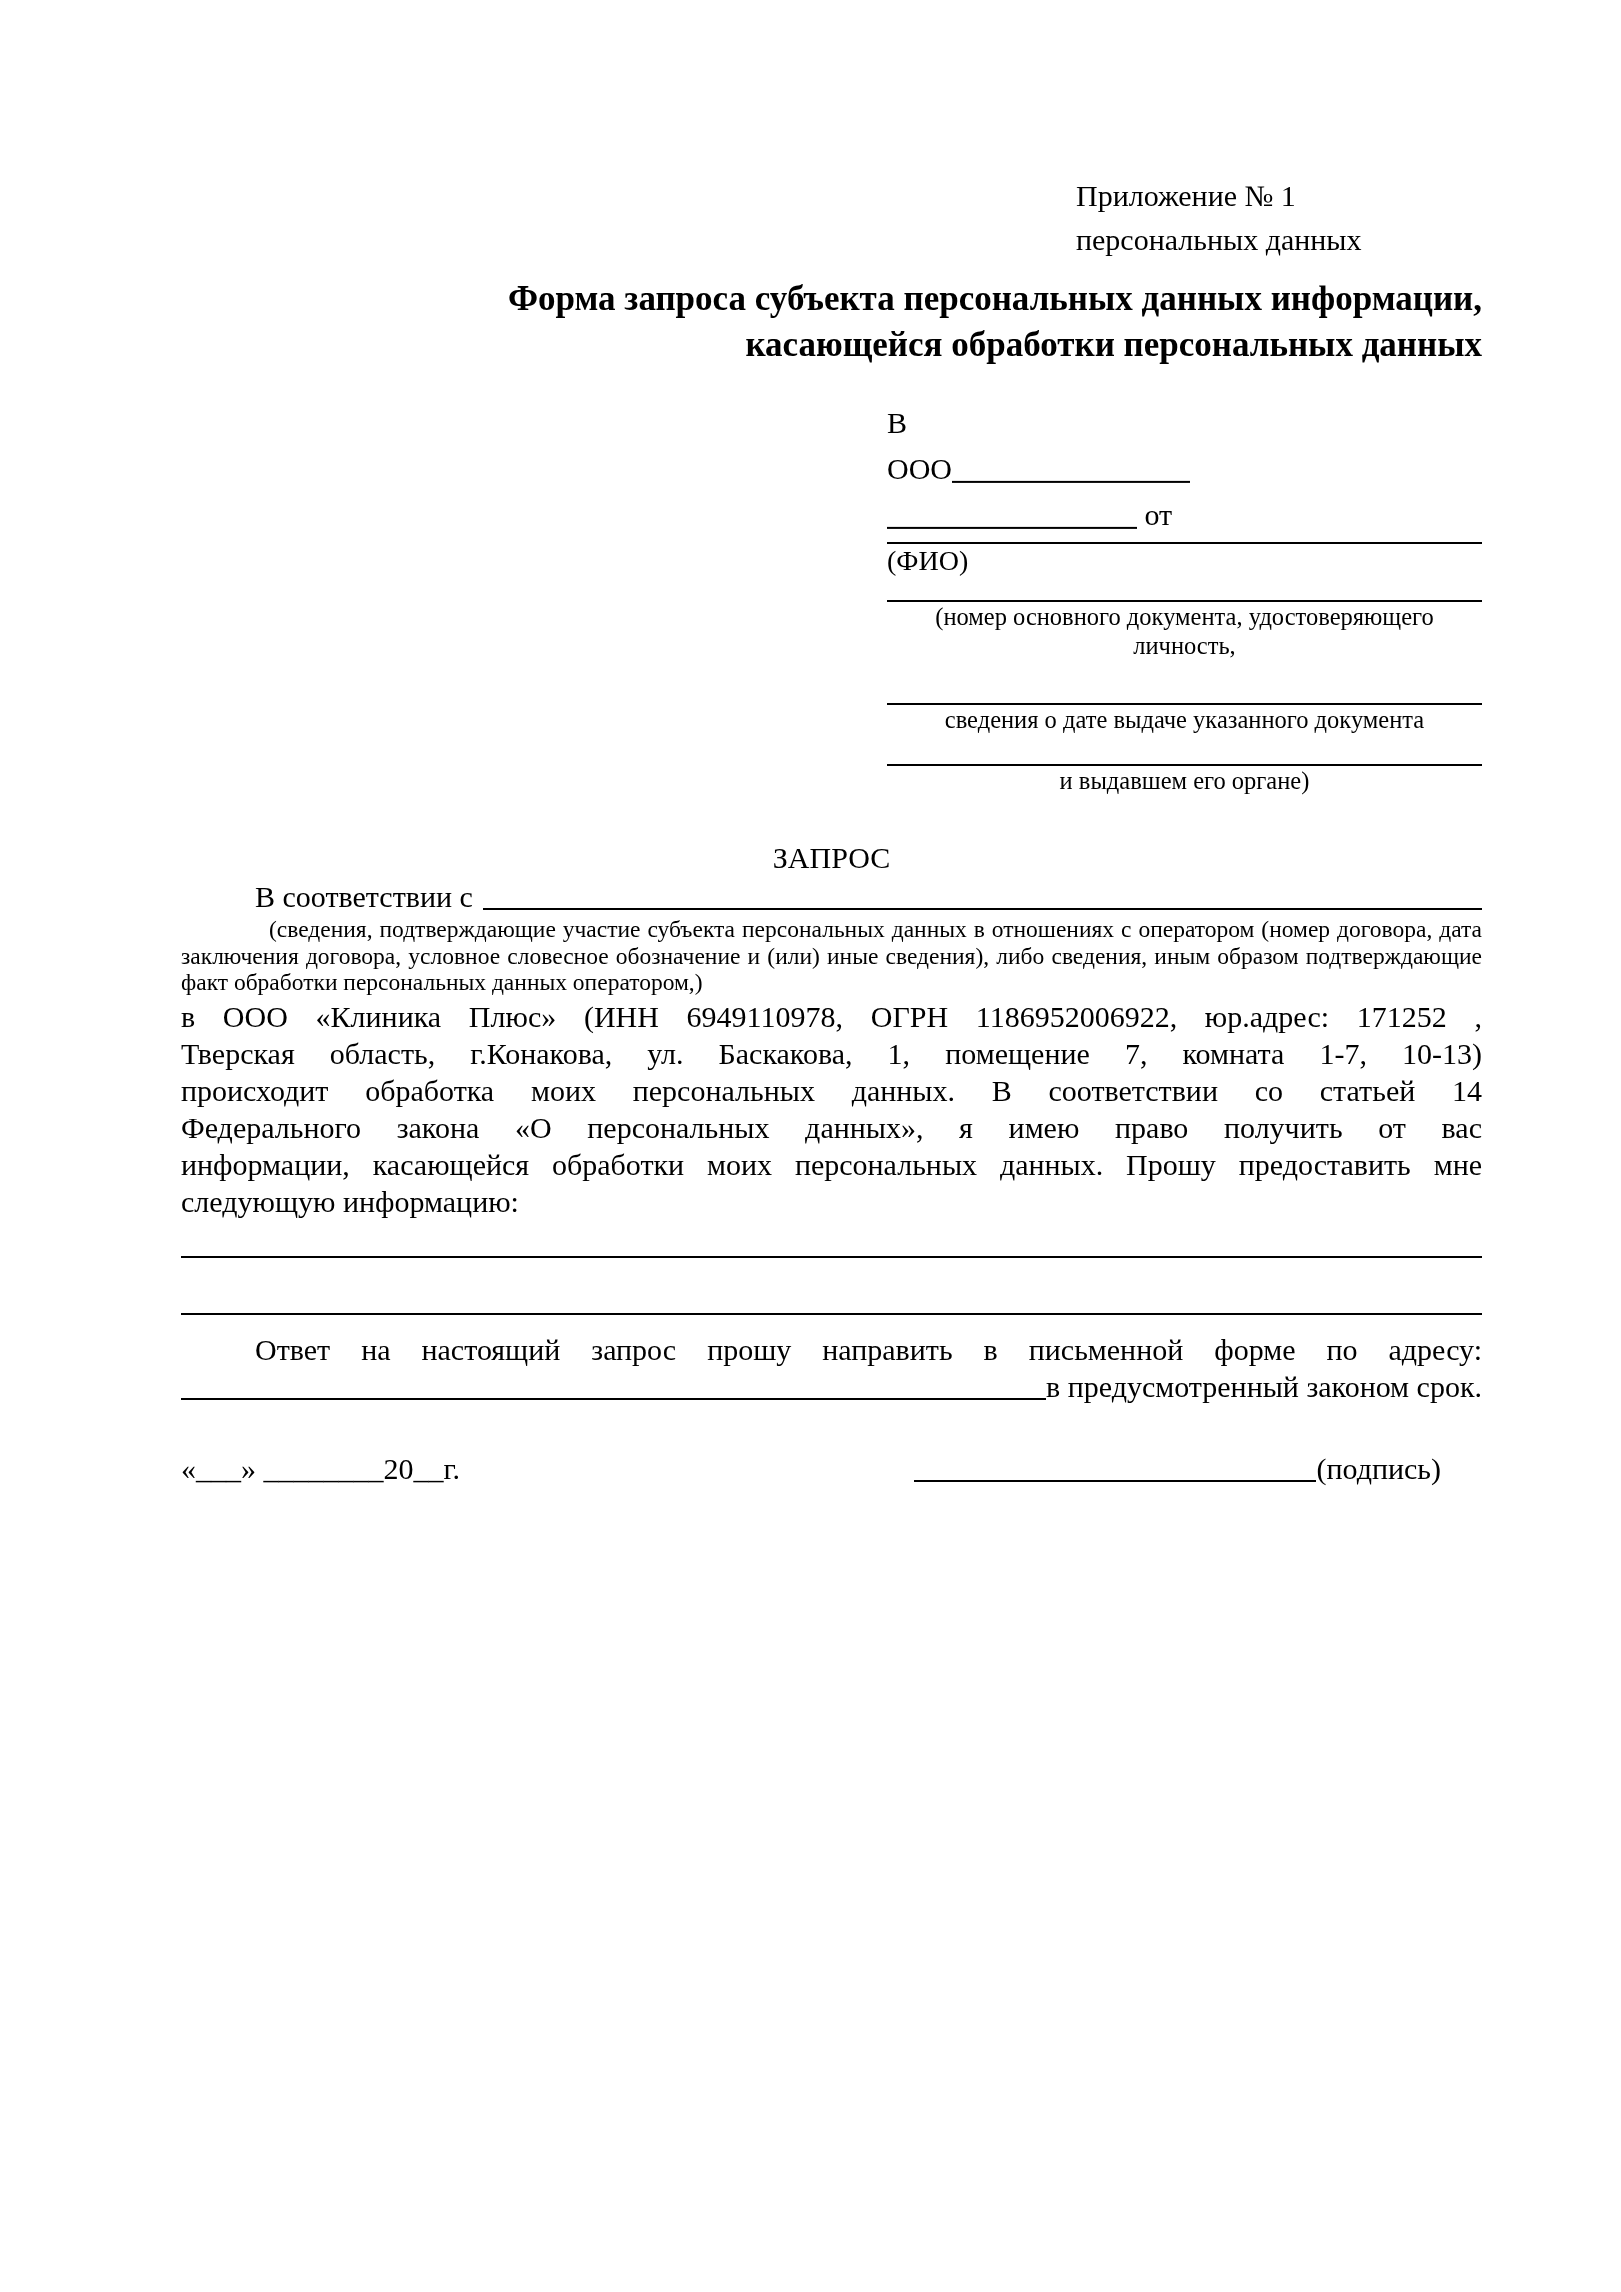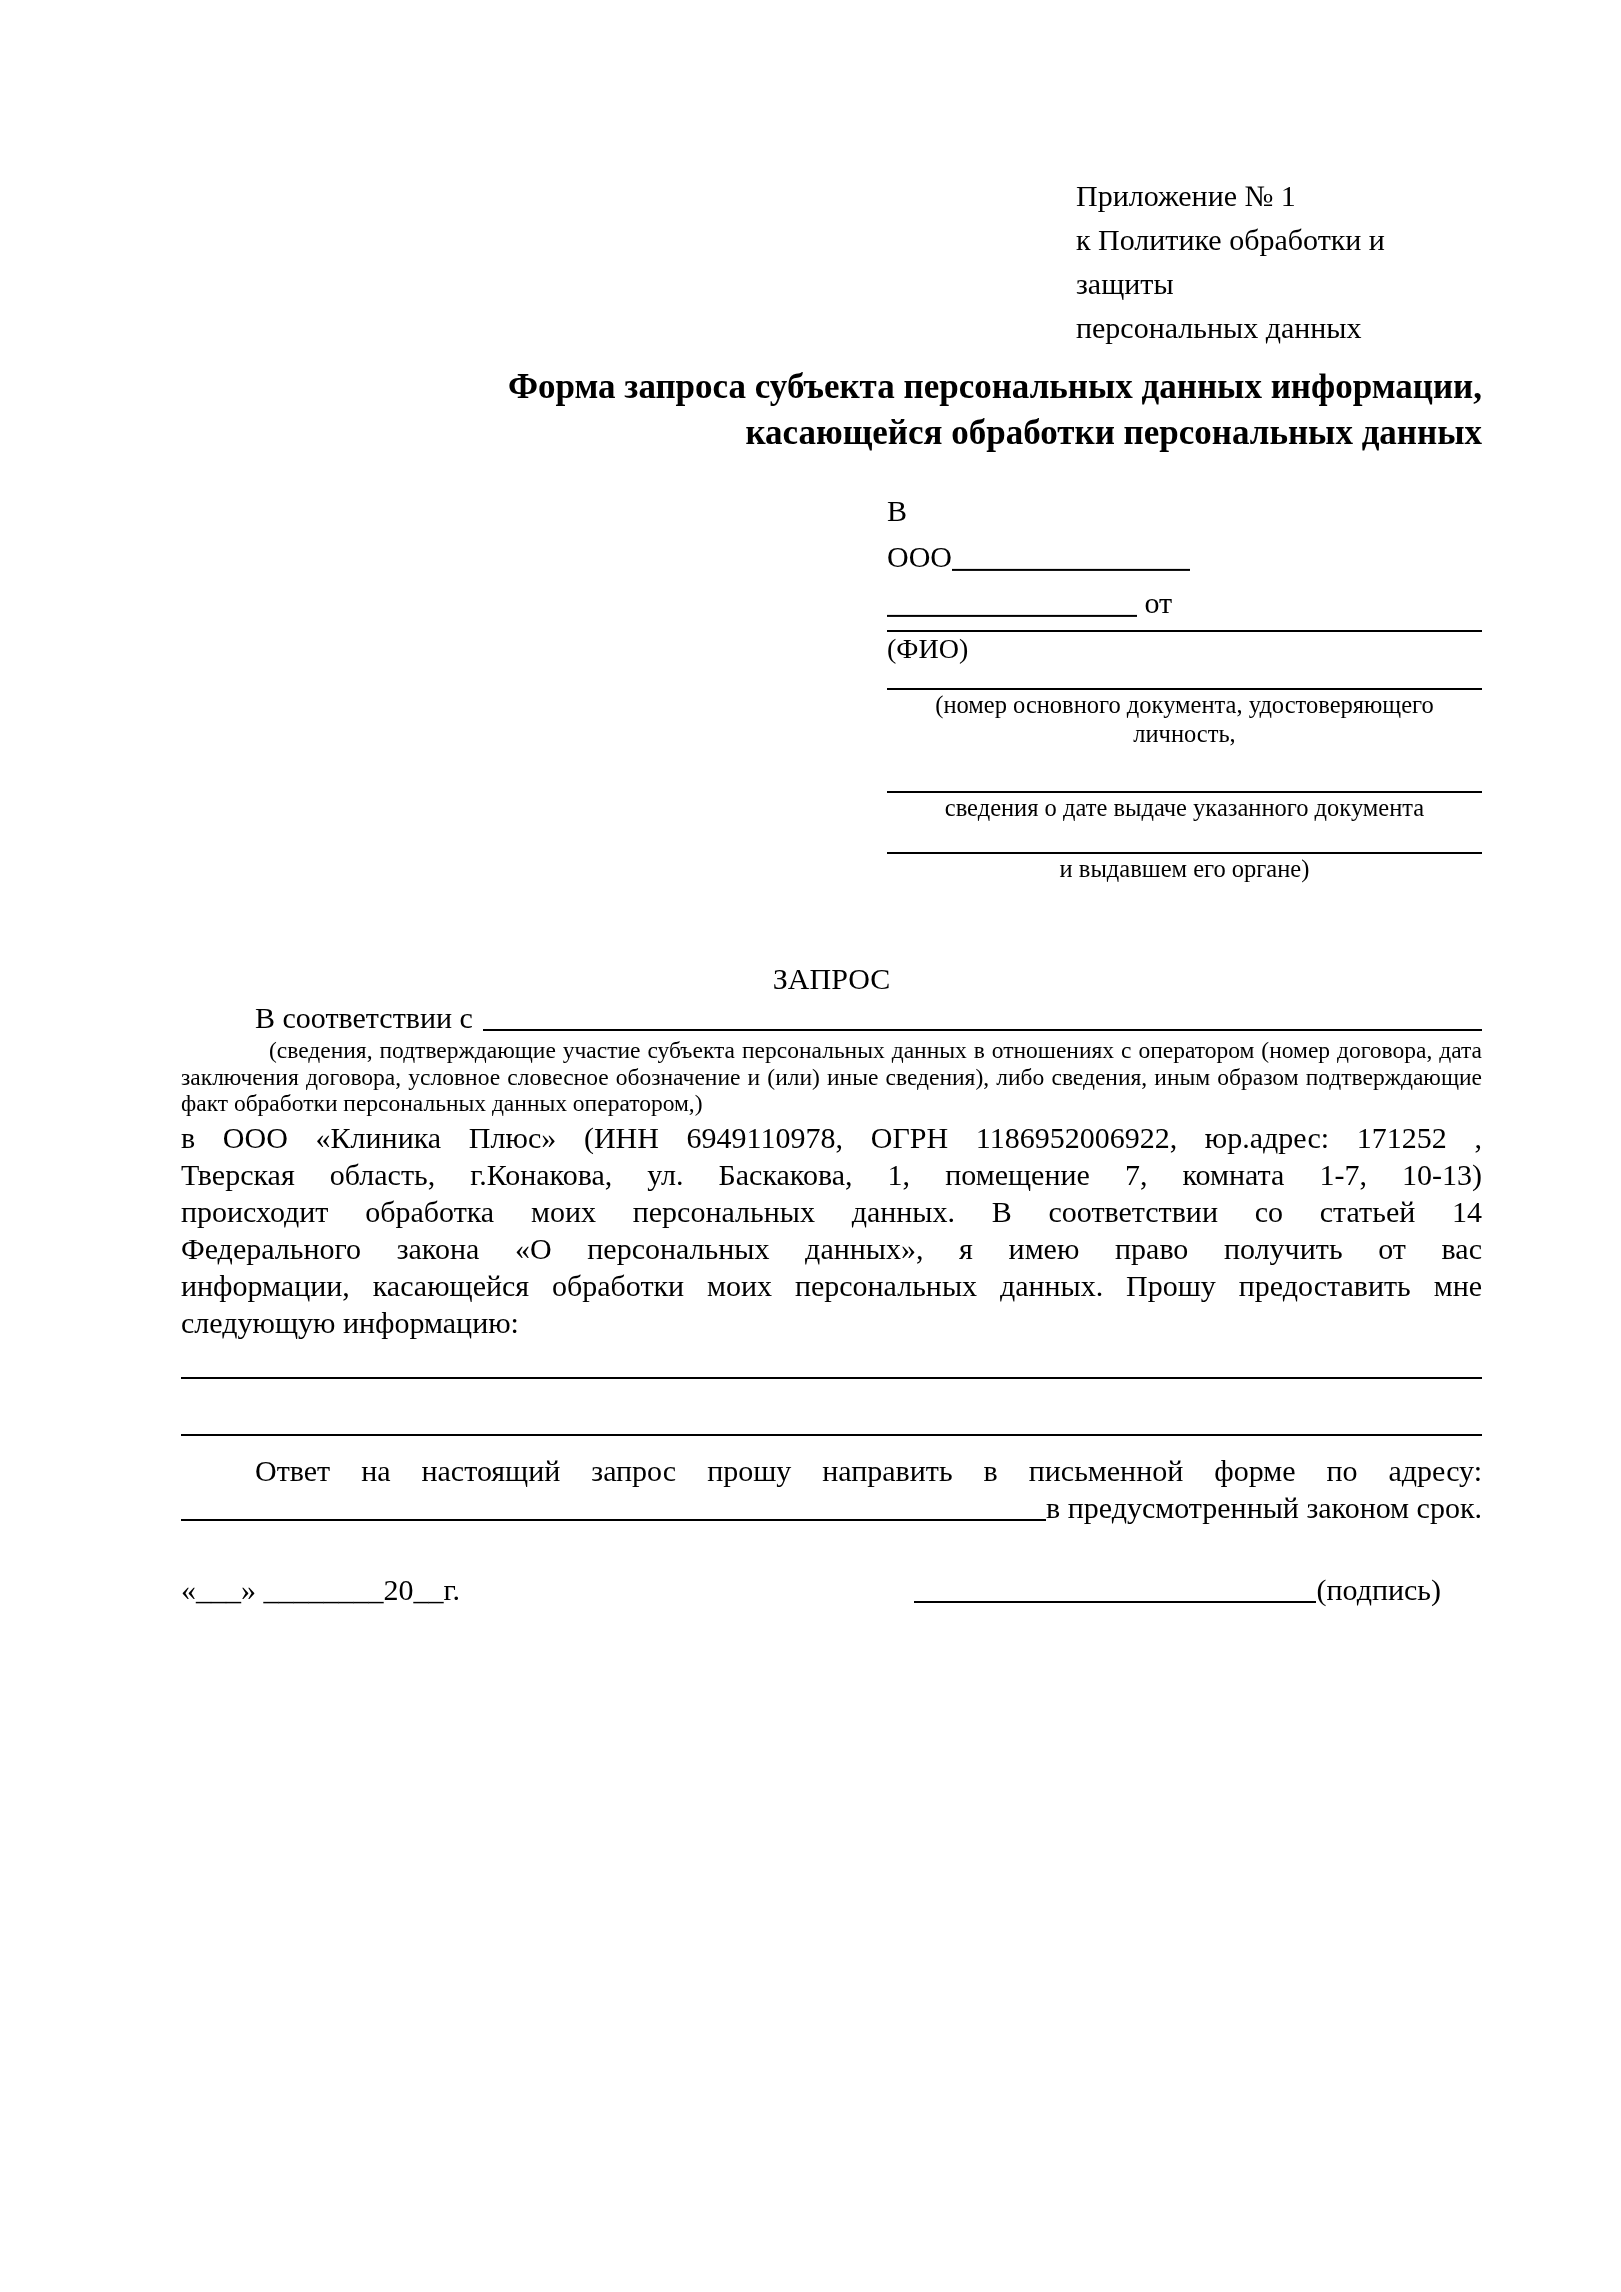--- a/index.html
+++ b/index.html
@@ -24,21 +24,21 @@
   .b-ooo{width:238px}
   .b-from{width:250px}
   .rule{border-bottom:2.9px solid #000;height:0}
   .r1{margin-top:5.9px}
   .r2{margin-top:23.5px}
   .r3{margin-top:43px}
   .r4{margin-top:30px}
   .cap-fio{font-size:28px;line-height:33px;text-align:left}
   .cap-sm{font-size:24.5px;line-height:29px;text-align:center}
   
-  .req-heading{margin-top:77px;text-align:center;font-size:30px;line-height:37px}
+  .req-heading{margin-top:44px;text-align:center;font-size:30px;line-height:37px}
   .intro{display:flex;align-items:flex-end;margin-top:2px;font-size:30px;line-height:37px}
   .intro .txt{padding-left:74px;white-space:nowrap}
   .intro .fill{flex:1;border-bottom:2.9px solid #000;margin-bottom:4.9px;margin-left:9.8px}
   .fine{margin-top:1px;font-size:23.5px;line-height:26.5px;text-align:justify;text-indent:88px}
   .body-par{margin-top:2.9px;font-size:30px;line-height:37px}
   .body-line{text-align:justify;text-align-last:justify}
   .body-line.last{text-align:right;text-align-last:left}
   .info-rule-1{margin-top:36px;border-bottom:2.9px solid #000;height:0}
   .info-rule-2{margin-top:55px;border-bottom:2.9px solid #000;height:0}
   .reply-line-1{margin-top:15.7px;font-size:30px;line-height:37px;text-align:justify;text-align-last:justify;text-indent:74px}
@@ -52,21 +52,20 @@
   .sign-blank{display:inline-block;width:402px;border-bottom:2.9px solid #000;margin-bottom:4.9px}
   .sign-cap{white-space:nowrap}
 </style>
 </head>
 <body>
 
 <div class="page">
 
   <div class="appendix">
     <div>Приложение № 1</div>
-    <div>к Политике обработки и защиты</div>
     <div>персональных данных</div>
   </div>
 
   <div class="doc-title">
     <div>Форма запроса субъекта персональных данных информации,</div>
     <div>касающейся обработки персональных данных</div>
   </div>
 
   <div class="addr">
     <div class="tline">В</div>

